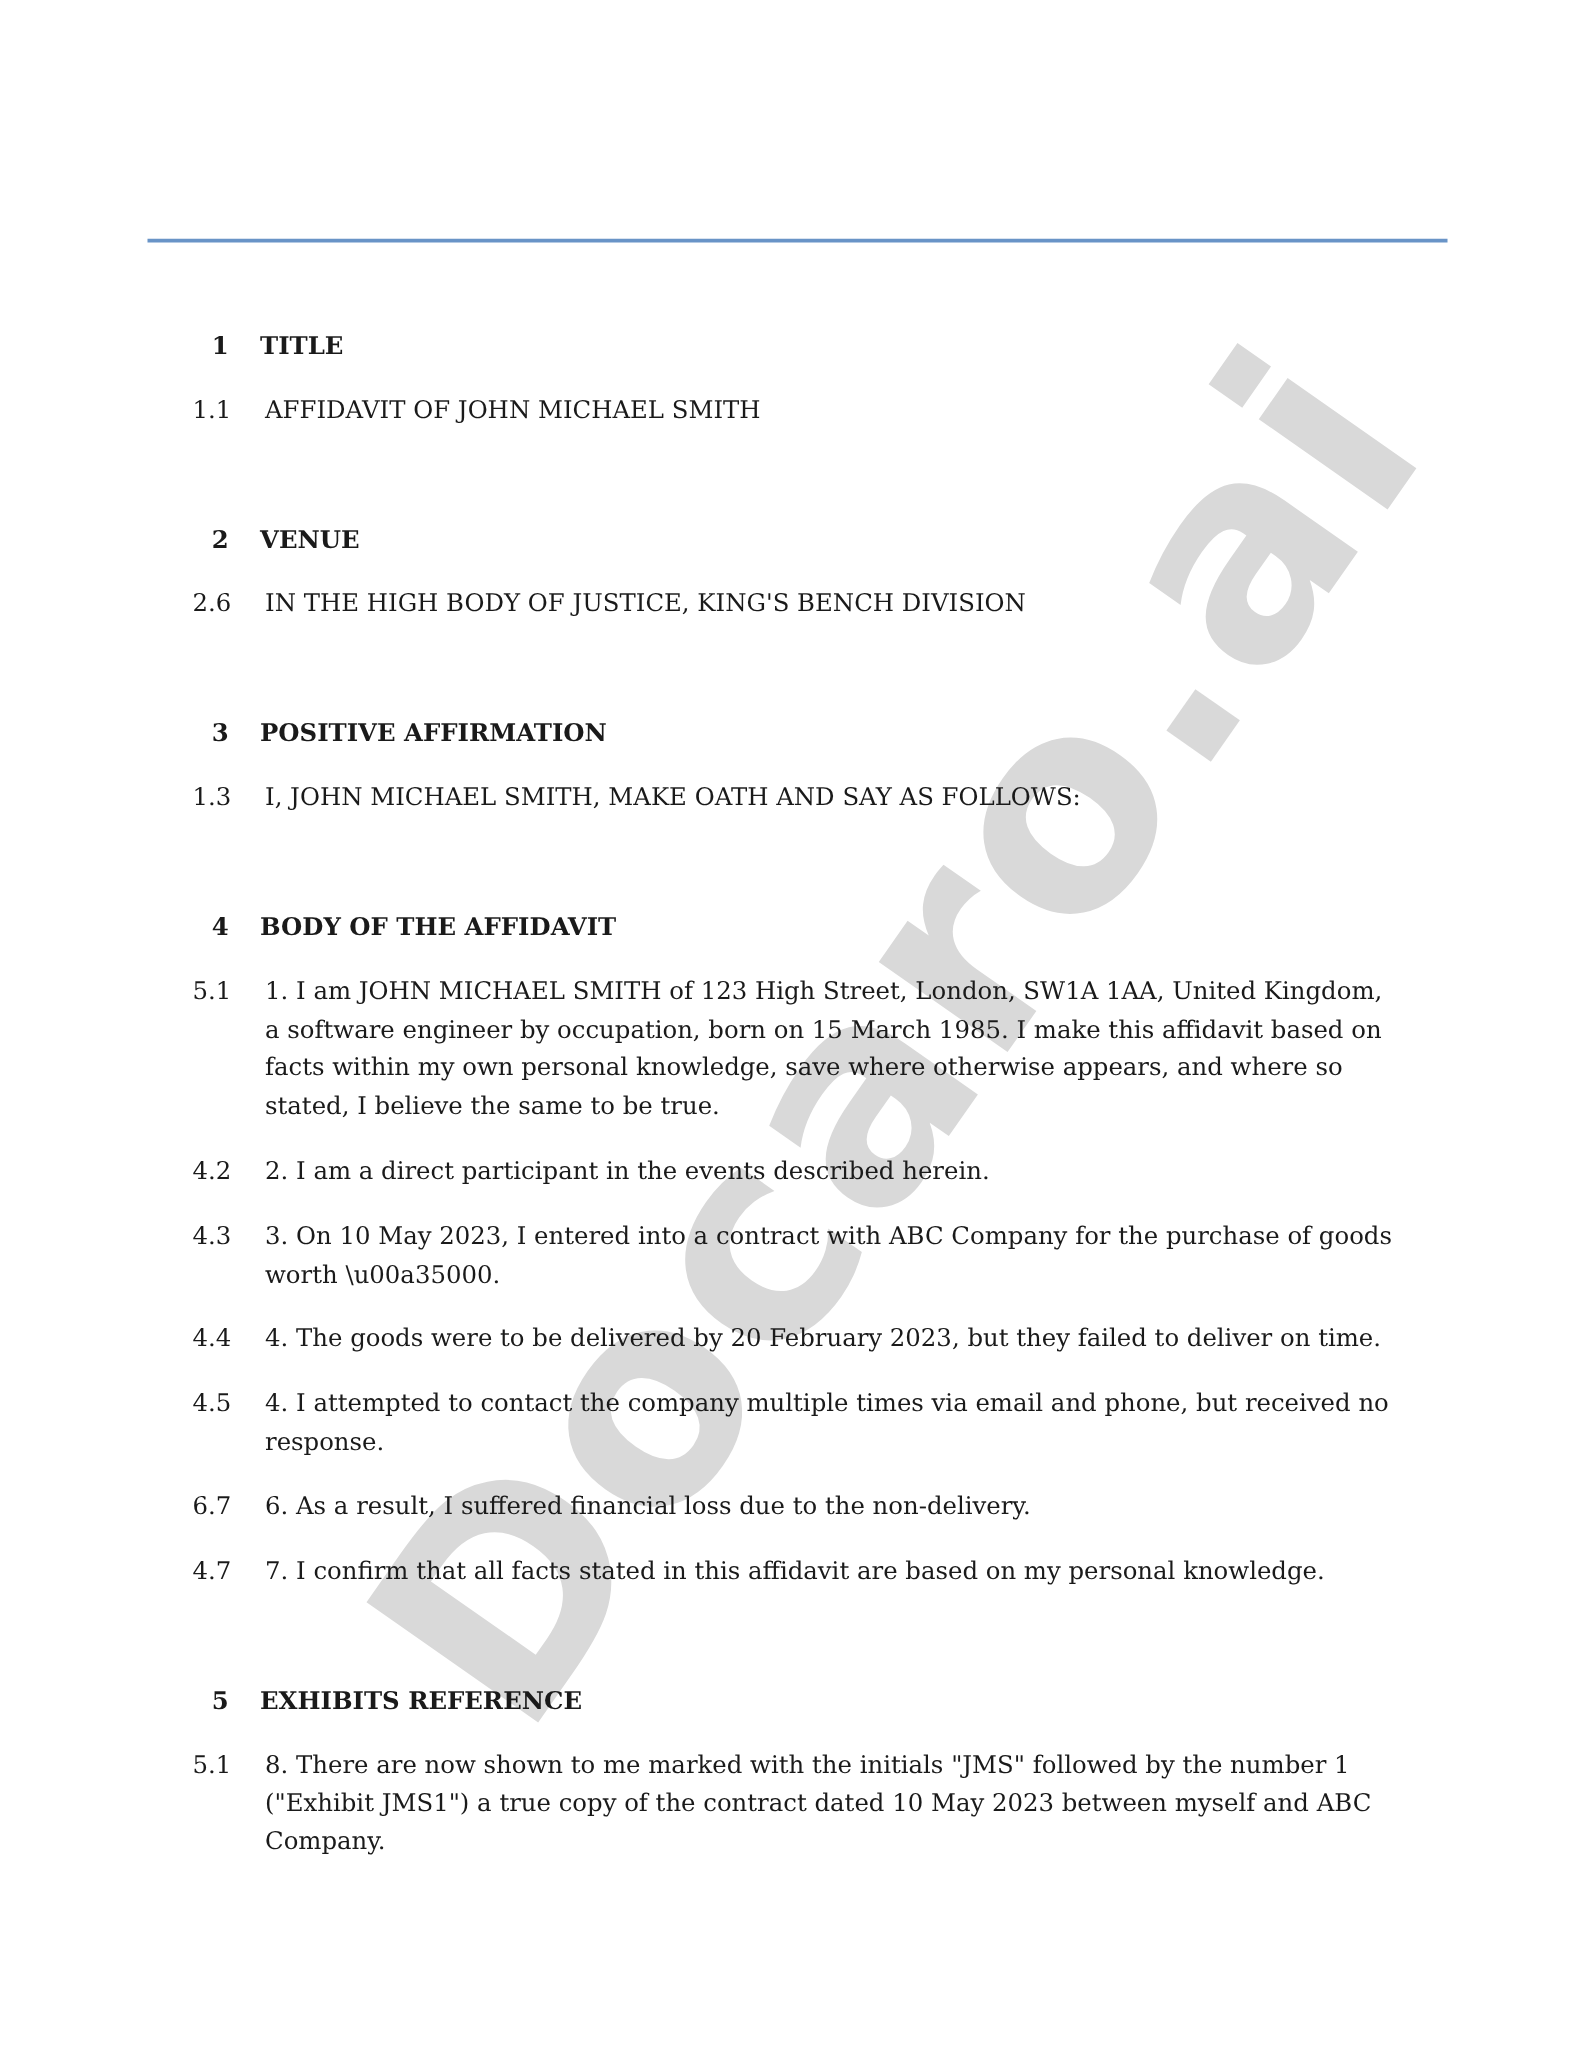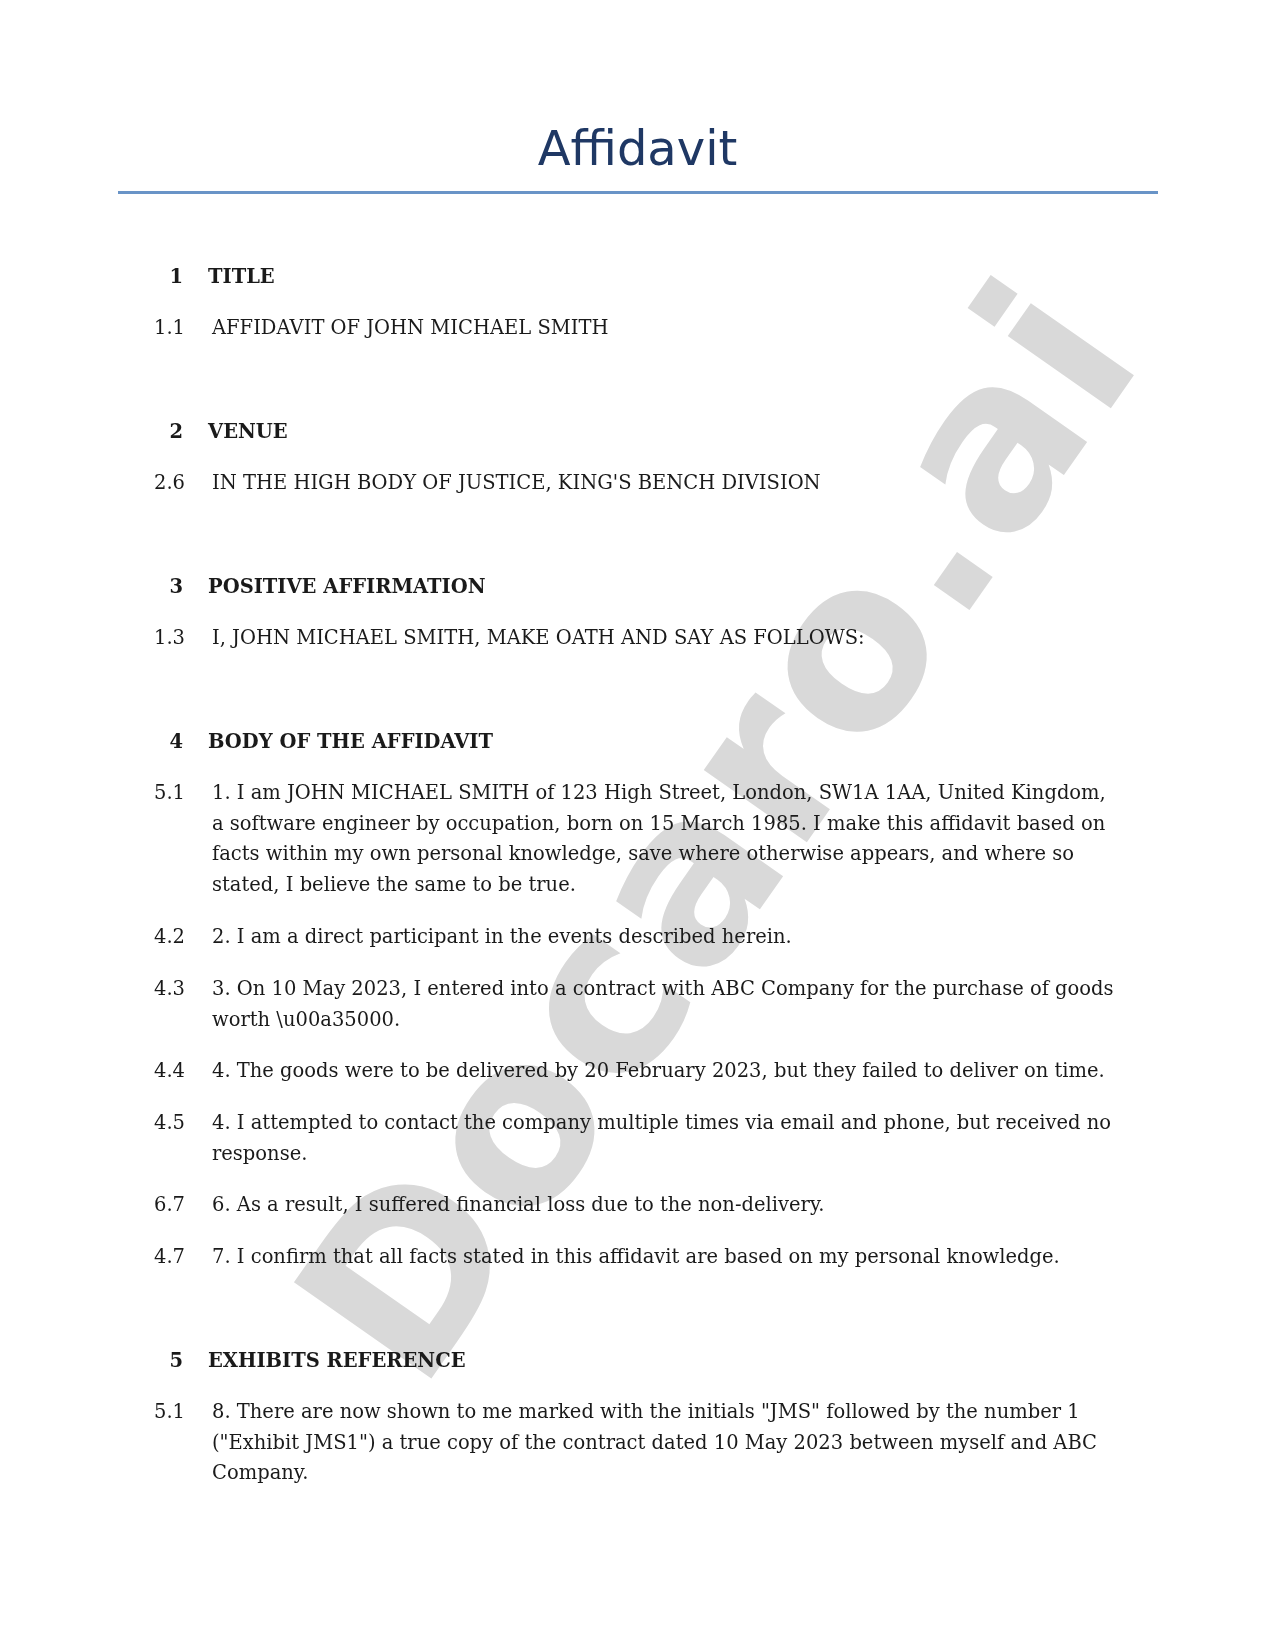--- a/index.html
+++ b/index.html
@@ -33,21 +33,20 @@
   .heading .txt { position: absolute; left: 208px; font-weight: bold; }
   .para .num { left: 125px; }
   .para .txt { position: absolute; left: 212px; width: 910px; line-height: 30.5px; }
   .heading, .para { line-height: 30px; }
 </style>
 </head>
 <body>
 
 <div class="page">
 
-  <div class="doc-title">Affidavit</div>
   <div class="title-rule"></div>
 
   <div class="watermark">Docaro.ai</div>
 
   <div class="content">
 
     <div class="row heading" style="top:262px;">
       <span class="num">1</span>
       <span class="txt">TITLE</span>
     </div>

